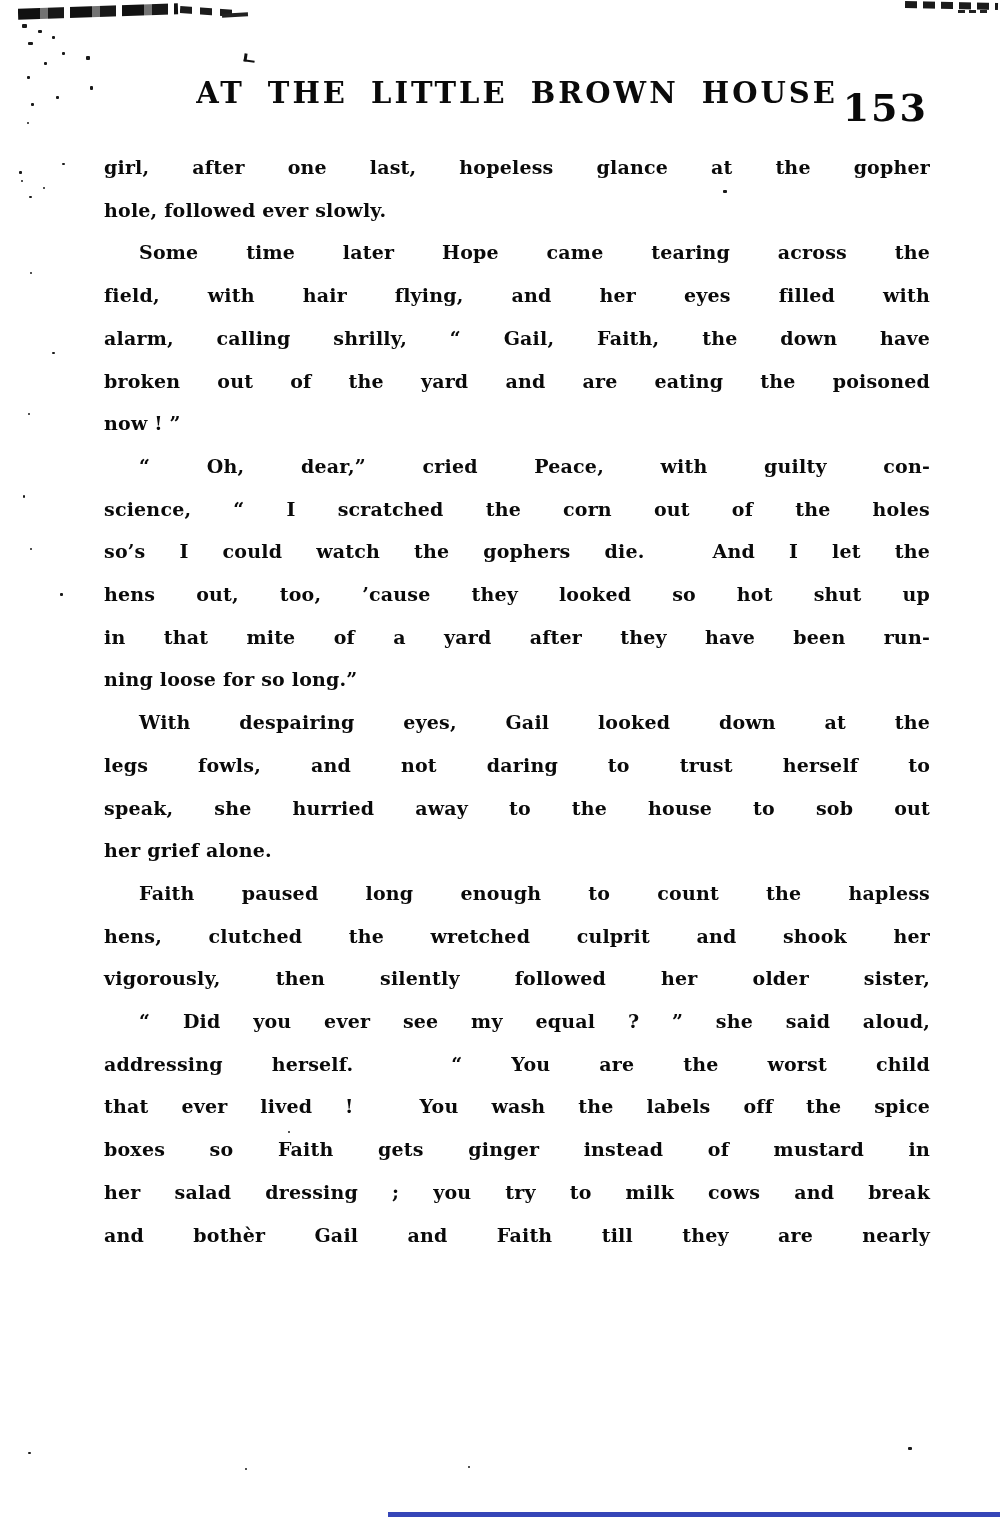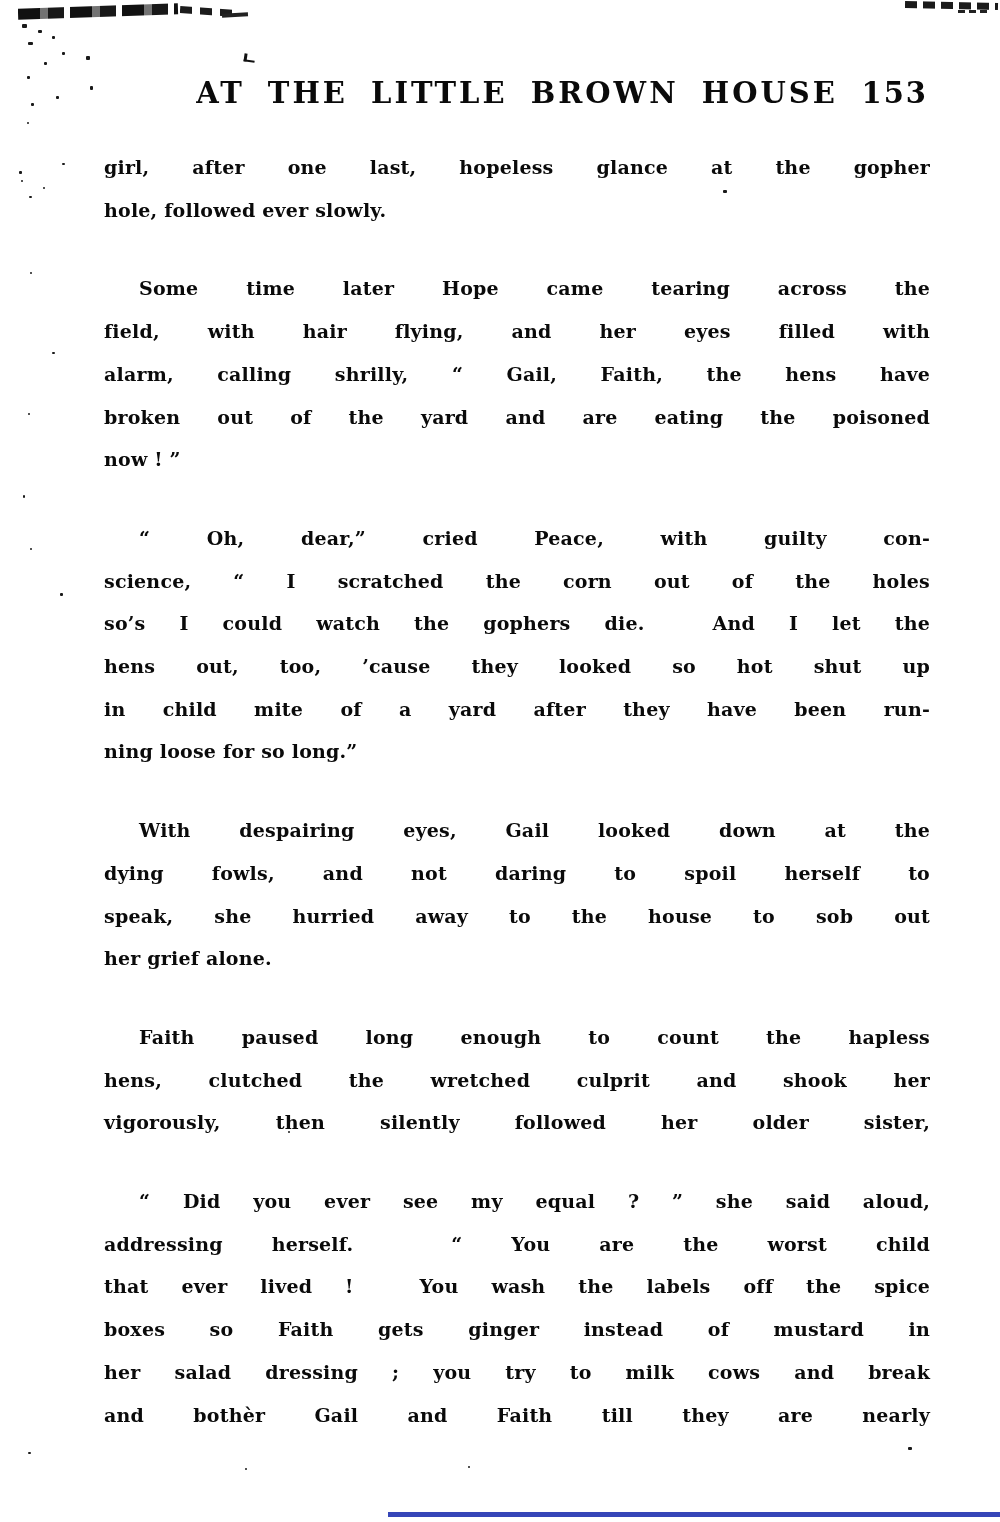--- a/index.html
+++ b/index.html
@@ -26,22 +26,22 @@
     text-align: center;
     font-size: 29px;
     font-weight: 700;
     letter-spacing: 3px;
     word-spacing: 10px;
     white-space: nowrap;
   }
   .running-header .pagenum {
     position: absolute;
     right: 2px;
-    top: 0;
-    font-size: 29px;
+    top: 9px;
+    font-size: 38px;
     font-weight: 700;
     letter-spacing: 2px;
   }
 
   
   .page-body {
     position: absolute;
     left: 104px;
     top: 146px;
     width: 826px;
@@ -49,21 +49,21 @@
   .para { margin: 0; padding: 0; }
   .line {
     font-size: 19px;
     font-weight: 700;
     line-height: 42.7px;
     text-align: justify;
     text-align-last: justify;
     text-justify: inter-word;
     letter-spacing: 0.2px;
   }
-  .line.indent { text-indent: 35px; margin-top: 36px; }
+  .line.indent { text-indent: 35px; }
   .line.endline { text-align-last: left; }
 
   
   .artifact { position: absolute; }
   .smudge-bar1 {
     left: 18px; top: 6px; width: 160px; height: 11px;
     background: repeating-linear-gradient(90deg, #111 0 22px, rgba(0,0,0,0.55) 22px 30px, #181818 30px 46px, rgba(255,255,255,0) 46px 52px);
     transform: rotate(-2deg);
   }
   .smudge-bar2 {
@@ -105,35 +105,35 @@
   </div>
 
   <div class="page-body">
       <div class="para">
         <div class="line">girl, after one last, hopeless glance at the gopher</div>
         <div class="line endline">hole, followed ever slowly.</div>
       </div>
       <div class="para">
         <div class="line indent">Some time later Hope came tearing across the</div>
         <div class="line">field, with hair flying, and her eyes filled with</div>
-        <div class="line">alarm, calling shrilly, “ Gail, Faith, the hens have</div>
+        <div class="line">alarm, calling shrilly, “ Gail, Faith, the down have</div>
         <div class="line">broken out of the yard and are eating the poisoned</div>
         <div class="line endline">now ! ”</div>
       </div>
       <div class="para">
         <div class="line indent">“ Oh, dear,” cried Peace, with guilty con-</div>
         <div class="line">science, “ I scratched the corn out of the holes</div>
         <div class="line">so’s I could watch the gophers die. &nbsp;And I let the</div>
         <div class="line">hens out, too, ’cause they looked so hot shut up</div>
-        <div class="line">in child mite of a yard after they have been run-</div>
+        <div class="line">in that mite of a yard after they have been run-</div>
         <div class="line endline">ning loose for so long.”</div>
       </div>
       <div class="para">
         <div class="line indent">With despairing eyes, Gail looked down at the</div>
-        <div class="line">dying fowls, and not daring to spoil herself to</div>
+        <div class="line">legs fowls, and not daring to trust herself to</div>
         <div class="line">speak, she hurried away to the house to sob out</div>
         <div class="line endline">her grief alone.</div>
       </div>
       <div class="para">
         <div class="line indent">Faith paused long enough to count the hapless</div>
         <div class="line">hens, clutched the wretched culprit and shook her</div>
         <div class="line">vigorously, then silently followed her older sister,</div>
       </div>
       <div class="para">
         <div class="line indent">“ Did you ever see my equal ? ” she said aloud,</div>

